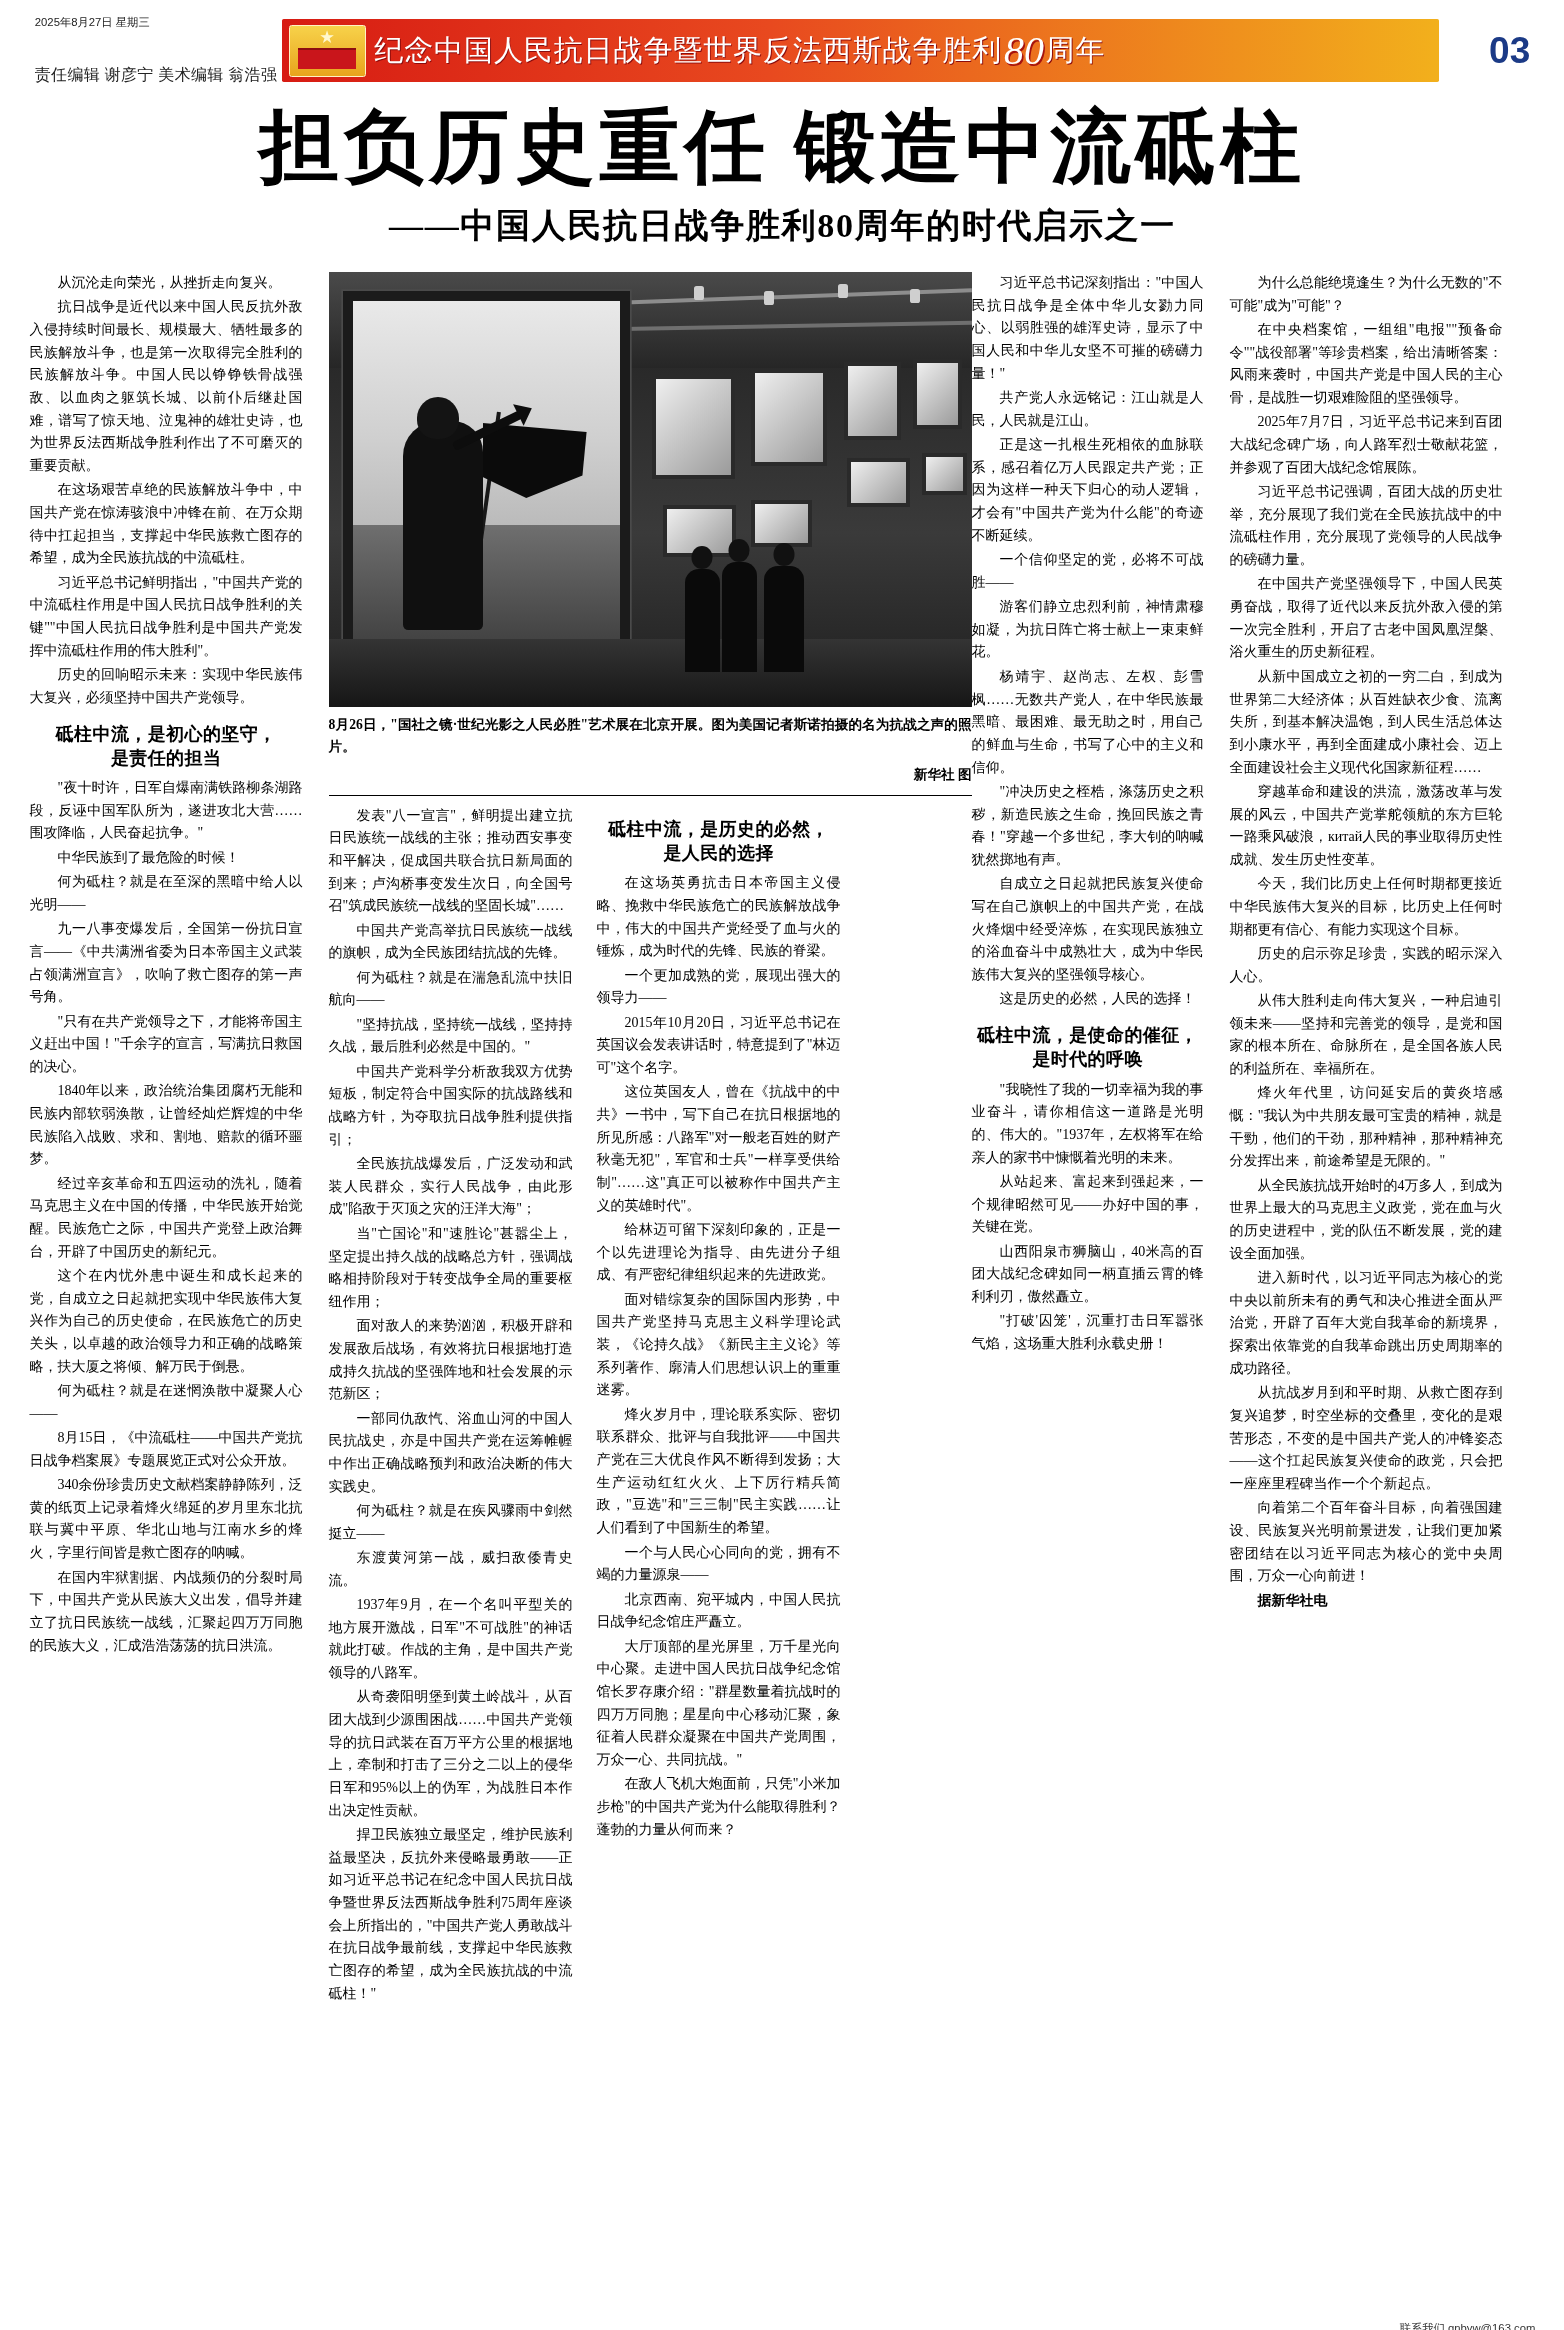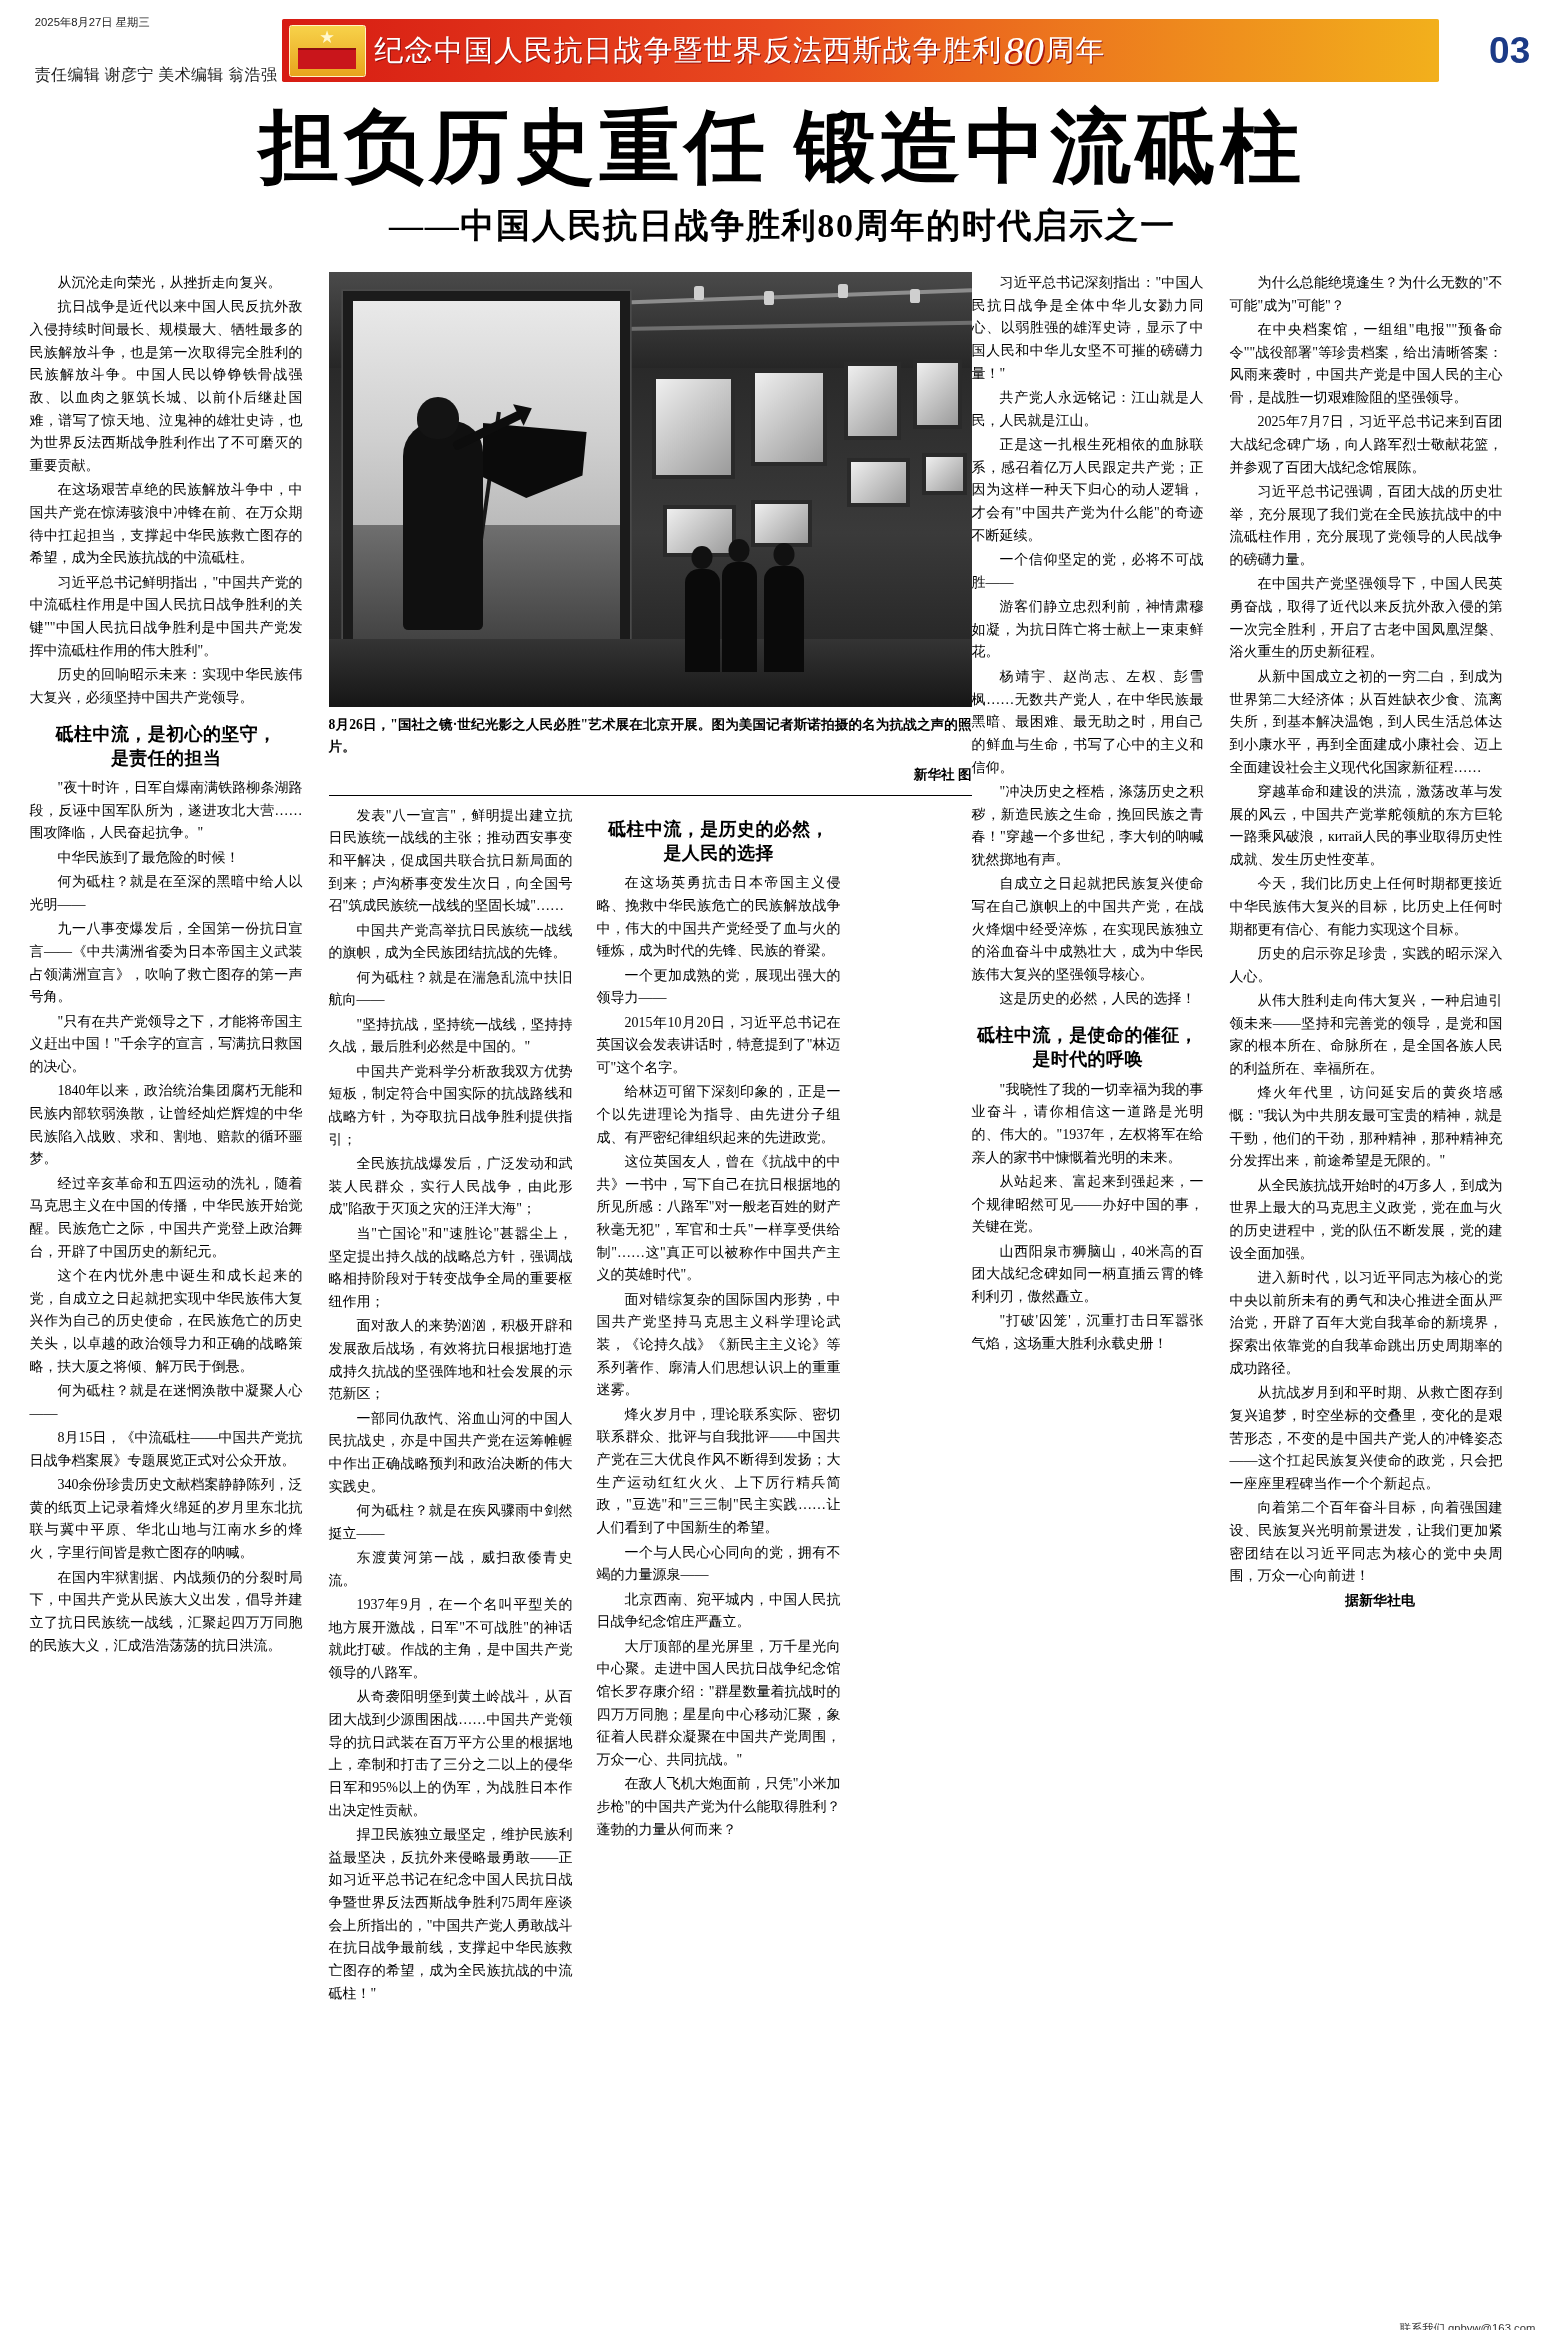--- a/index.html
+++ b/index.html
@@ -348,21 +348,21 @@
     text-align: right;
     margin-top: 7px;
   }
   .rule {
     border-top: 0.9px solid #000;
     margin: 8.7px 0 8.7px 0;
     width: 100%;
   }
 
   .end-note {
-    text-align: center;
+    text-align: left;
     font-weight: bold;
     margin-top: 5.2px;
   }
 
   
   .footer {
     position: absolute;
     left: 0; right: 29.6px;
     bottom: 12px;
     text-align: right;
@@ -513,22 +513,22 @@
         </div>
 
         <div class="col col-3" style="padding-right:0;">
           <div class="section-head">
             <span>砥柱中流，是历史的必然，</span>
             <span>是人民的选择</span>
           </div>
           <p>在这场英勇抗击日本帝国主义侵略、挽救中华民族危亡的民族解放战争中，伟大的中国共产党经受了血与火的锤炼，成为时代的先锋、民族的脊梁。</p>
           <p>一个更加成熟的党，展现出强大的领导力——</p>
           <p>2015年10月20日，习近平总书记在英国议会发表讲话时，特意提到了"林迈可"这个名字。</p>
+          <p>这位英国友人，曾在《抗战中的中共》一书中，写下自己在抗日根据地的所见所感：八路军"对一般老百姓的财产秋毫无犯"，军官和士兵"一样享受供给制"……这"真正可以被称作中国共产主义的英雄时代"。</p>
           <p>给林迈可留下深刻印象的，正是一个以先进理论为指导、由先进分子组成、有严密纪律组织起来的先进政党。</p>
-          <p>这位英国友人，曾在《抗战中的中共》一书中，写下自己在抗日根据地的所见所感：八路军"对一般老百姓的财产秋毫无犯"，军官和士兵"一样享受供给制"……这"真正可以被称作中国共产主义的英雄时代"。</p>
           <p>面对错综复杂的国际国内形势，中国共产党坚持马克思主义科学理论武装，《论持久战》《新民主主义论》等系列著作、廓清人们思想认识上的重重迷雾。</p>
           <p>烽火岁月中，理论联系实际、密切联系群众、批评与自我批评——中国共产党在三大优良作风不断得到发扬；大生产运动红红火火、上下厉行精兵简政，"豆选"和"三三制"民主实践……让人们看到了中国新生的希望。</p>
           <p>一个与人民心心同向的党，拥有不竭的力量源泉——</p>
           <p>北京西南、宛平城内，中国人民抗日战争纪念馆庄严矗立。</p>
           <p>大厅顶部的星光屏里，万千星光向中心聚。走进中国人民抗日战争纪念馆馆长罗存康介绍："群星数量着抗战时的四万万同胞；星星向中心移动汇聚，象征着人民群众凝聚在中国共产党周围，万众一心、共同抗战。"</p>
           <p>在敌人飞机大炮面前，只凭"小米加步枪"的中国共产党为什么能取得胜利？蓬勃的力量从何而来？</p>
         </div>
       </div>
     </div>
 

